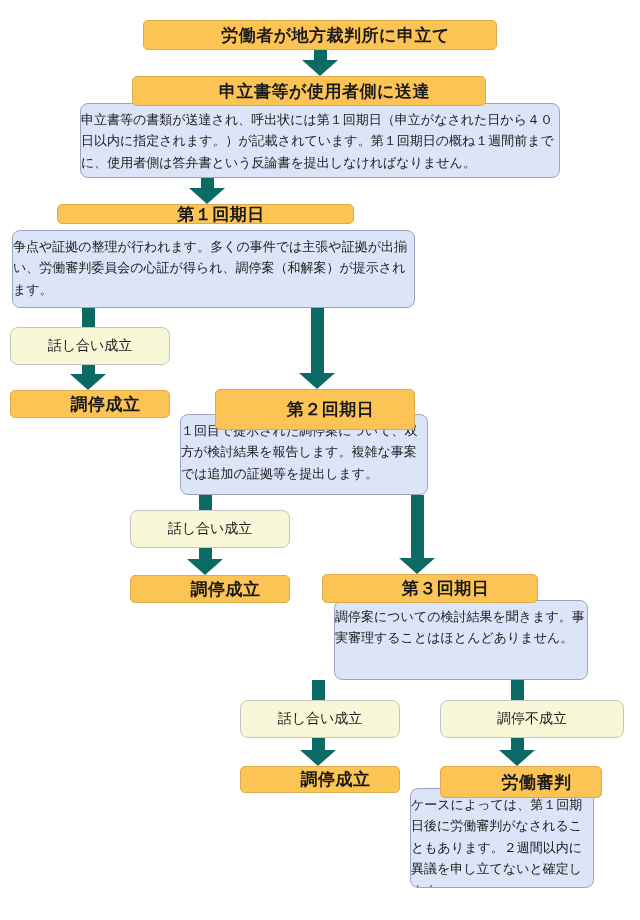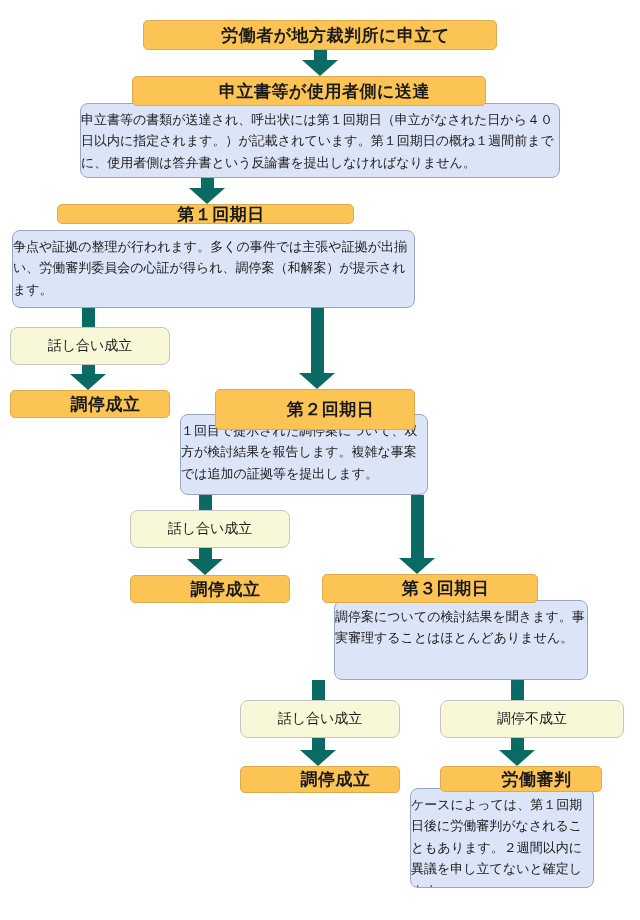--- a/index.html
+++ b/index.html
@@ -151,17 +151,17 @@
   </div>
   <div class="arrow" style="left:499px; top:680px; height:86px;">
     <div class="shaft"></div>
     <div class="head"></div>
   </div>
 
   <div class="label" style="left:240px; top:700px; width:160px; height:38px;">話し合い成立</div>
   <div class="label" style="left:440px; top:700px; width:184px; height:38px;">調停不成立</div>
 
   <div class="node" style="left:240px; top:766px; width:160px; height:27px;">調停成立</div>
-  <div class="node" style="left:440px; top:766px; width:162px; height:26px;">労働審判</div>
+  <div class="node" style="left:440px; top:766px; width:162px; height:32px;">労働審判</div>
 
   <div class="note" style="left:410px; top:788px; width:184px; height:100px;">ケースによっては、第１回期日後に労働審判がなされることもあります。２週間以内に異議を申し立てないと確定します。</div>
 
 </div>
 
 </body></html>

